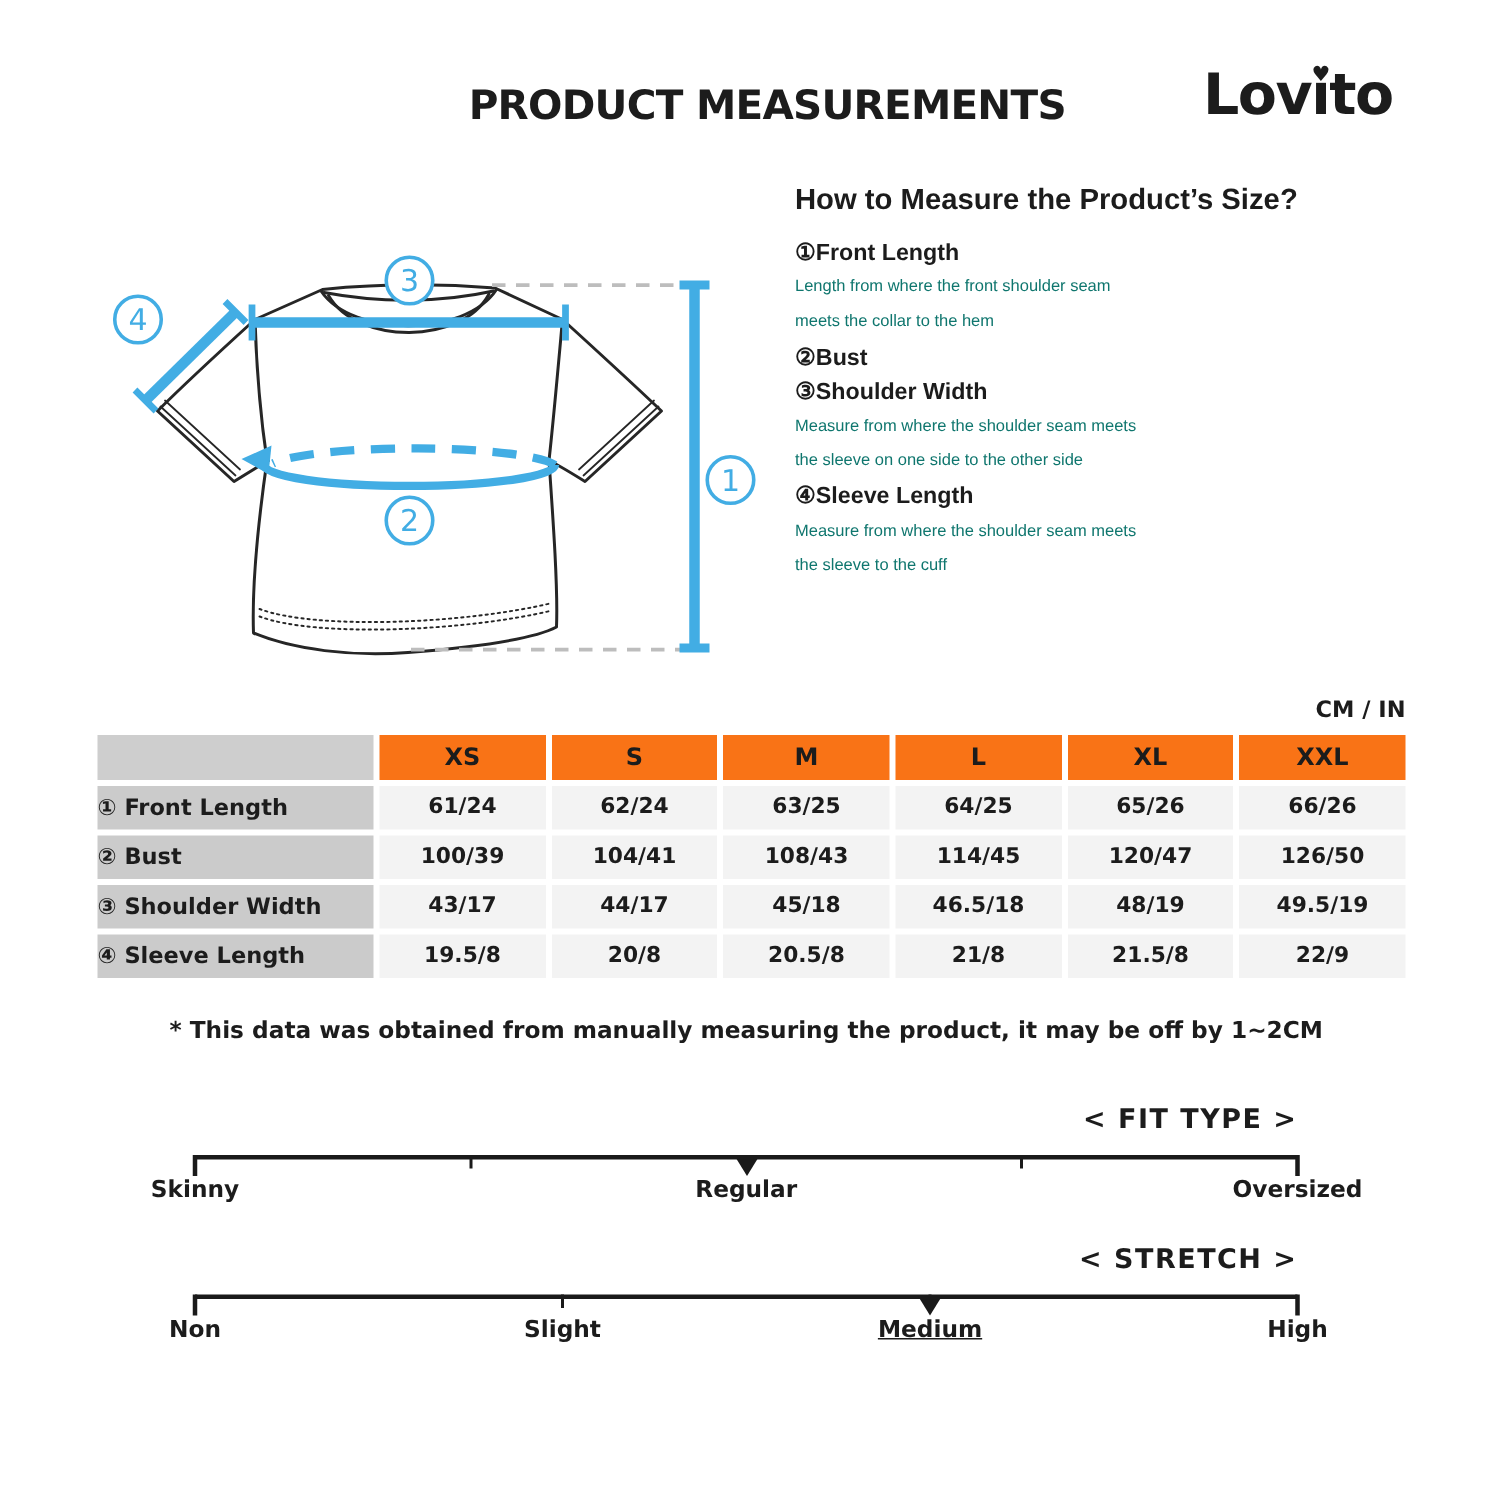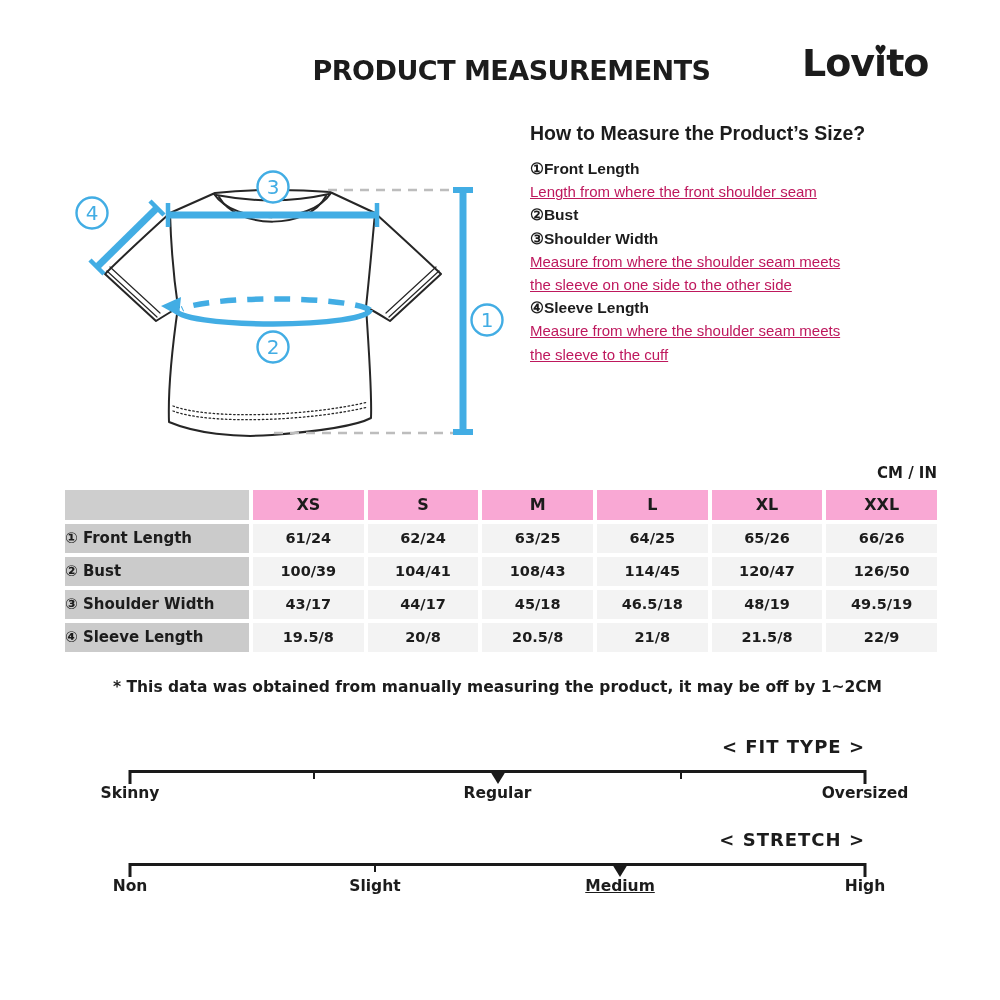--- a/index.html
+++ b/index.html
@@ -16,29 +16,29 @@
         font-size:14px;line-height:1;}
 
   
   .diagram{position:absolute;left:60px;top:150px;}
 
   
   .howto{position:absolute;left:530px;top:122px;width:412px;
          font-family:"Liberation Sans",sans-serif;}
   .howto-heading{font-size:19.5px;font-weight:bold;margin-bottom:12px;}
   .howto-label{font-size:15.5px;font-weight:bold;line-height:23.2px;}
-  .howto-desc{font-size:15px;color:#be185d;line-height:23.2px;text-decoration:underline;}
+  .howto-desc{font-size:11px;color:#0f766e;line-height:23.2px;}
 
   
   .unit{position:absolute;left:65px;top:464px;width:872px;text-align:right;
         font-size:15px;font-weight:bold;}
   .size-table{position:absolute;left:65px;top:490px;width:872px;
         display:grid;grid-template-columns:184px repeat(6,1fr);gap:4px;}
   .cell{height:29px;line-height:29px;font-weight:bold;overflow:hidden;white-space:nowrap;}
-  .cell.header{background:#f9a8d4;height:30px;line-height:30px;text-align:center;font-size:16px;}
+  .cell.header{background:#f97316;height:30px;line-height:30px;text-align:center;font-size:16px;}
   .cell.corner{background:#cecece;height:30px;}
   .cell.rowlabel{background:#cbcbcb;padding-left:0;font-size:15px;}
   .cell.val{background:#f3f3f3;text-align:center;font-size:14.5px;}
 
   
   .note{position:absolute;top:678px;left:0;width:995px;text-align:center;
         font-size:15.5px;font-weight:bold;}
 
   
   .scale{position:absolute;left:130px;width:735px;}
@@ -120,20 +120,21 @@
       <text x="427" y="177" fill="#42ADE4">1</text>
     </g>
   </svg>
 
   <div class="howto">
     <div class="howto-heading">How to Measure the Product’s Size?</div>
     <div id="howto-items">
         <div class="howto-label">①Front Length</div>
         <div class="howto-desc">
           <div>Length from where the front shoulder seam</div>
+          <div>meets the collar to the hem</div>
         </div>
         <div class="howto-label">②Bust</div>
         <div class="howto-label">③Shoulder Width</div>
         <div class="howto-desc">
           <div>Measure from where the shoulder seam meets</div>
           <div>the sleeve on one side to the other side</div>
         </div>
         <div class="howto-label">④Sleeve Length</div>
         <div class="howto-desc">
           <div>Measure from where the shoulder seam meets</div>

